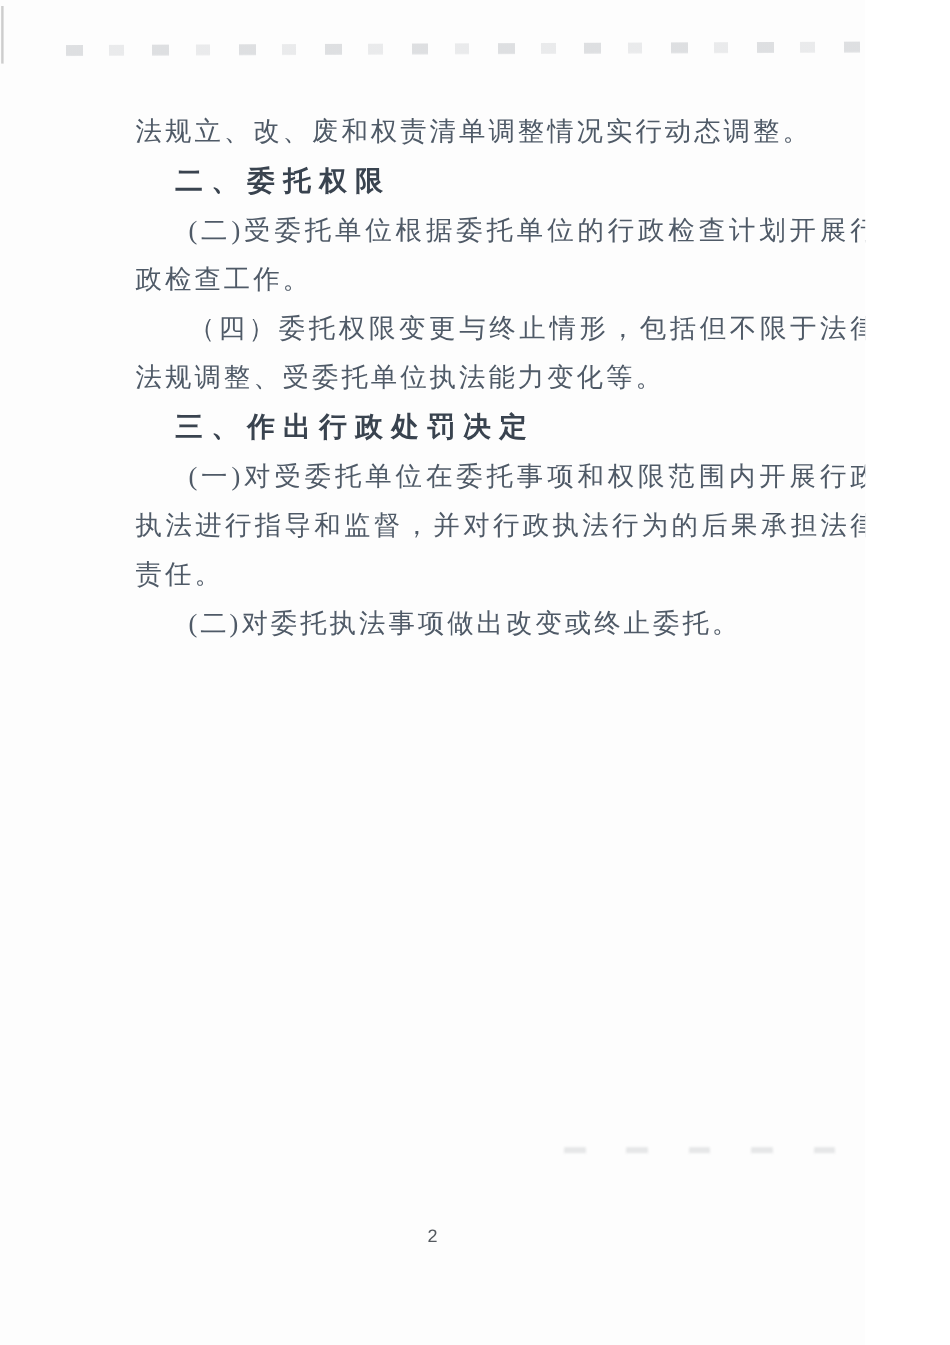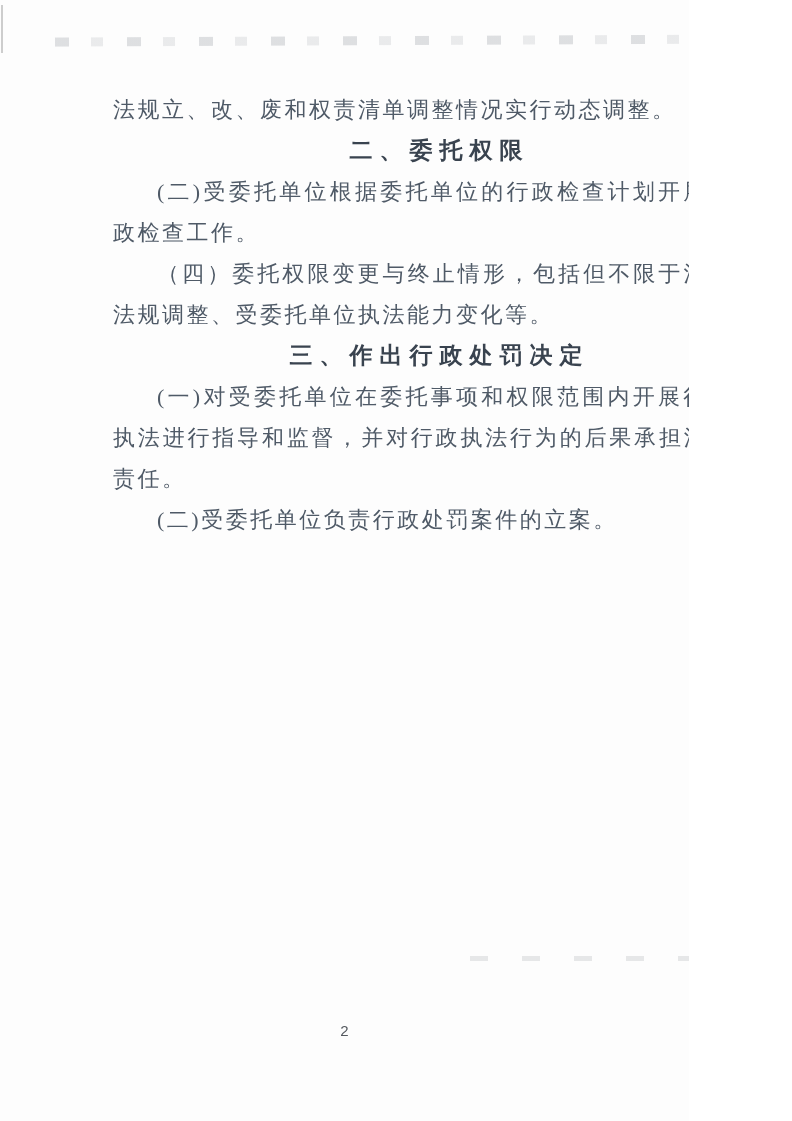--- a/index.html
+++ b/index.html
@@ -7,20 +7,21 @@
     padding: 0;
     background: #ffffff;
   }
   .page {
     position: relative;
     width: 689px;
     height: 1121px;
     background: var(--page-bg, #fdfdfd);
     overflow: hidden;
     font-family: "Liberation Serif", "DejaVu Serif", serif;
+    padding-left: 32px;
   }
   .content {
     position: absolute;
     left: 113px;
     top: 89px;
     width: 620px;
     color: var(--ink, #4f5a67);
     font-size: 22px;
     line-height: 41px;
     letter-spacing: 2.5px;
@@ -34,21 +35,21 @@
     text-indent: 0;
   }
   .heading {
     margin: 0;
     text-indent: 33px;
     font-family: "Liberation Sans", "DejaVu Sans", sans-serif;
     font-weight: bold;
     font-size: 23px;
     letter-spacing: 7px;
     color: var(--heading-ink, #39434f);
-    text-align: center;
+    text-align: left;
   }
   .page-number {
     position: absolute;
     top: 1022px;
     left: 0;
     width: 100%;
     text-align: center;
     font-family: "Liberation Sans", "DejaVu Sans", sans-serif;
     font-size: 15px;
     color: var(--pageno, #54595f);
@@ -119,17 +120,17 @@
   <div class="ink-dash"></div>
   <div class="smudge-low"></div>
 
   <div class="content" id="doc-content">
       <div class="para continuation">法规立、改、废和权责清单调整情况实行动态调整。</div>
       <div class="heading">二、委托权限</div>
       <div class="para">(二)受委托单位根据委托单位的行政检查计划开展行政检查工作。</div>
       <div class="para">（四）委托权限变更与终止情形，包括但不限于法律法规调整、受委托单位执法能力变化等。</div>
       <div class="heading">三、作出行政处罚决定</div>
       <div class="para">(一)对受委托单位在委托事项和权限范围内开展行政执法进行指导和监督，并对行政执法行为的后果承担法律责任。</div>
-      <div class="para">(二)受委托单位负责行政处罚案件的立案。</div>
+      <div class="para">(二)对委托执法事项做出改变或终止委托。</div>
     </div>
 
   <div class="page-number">2</div>
 </div>
 
 </body></html>

